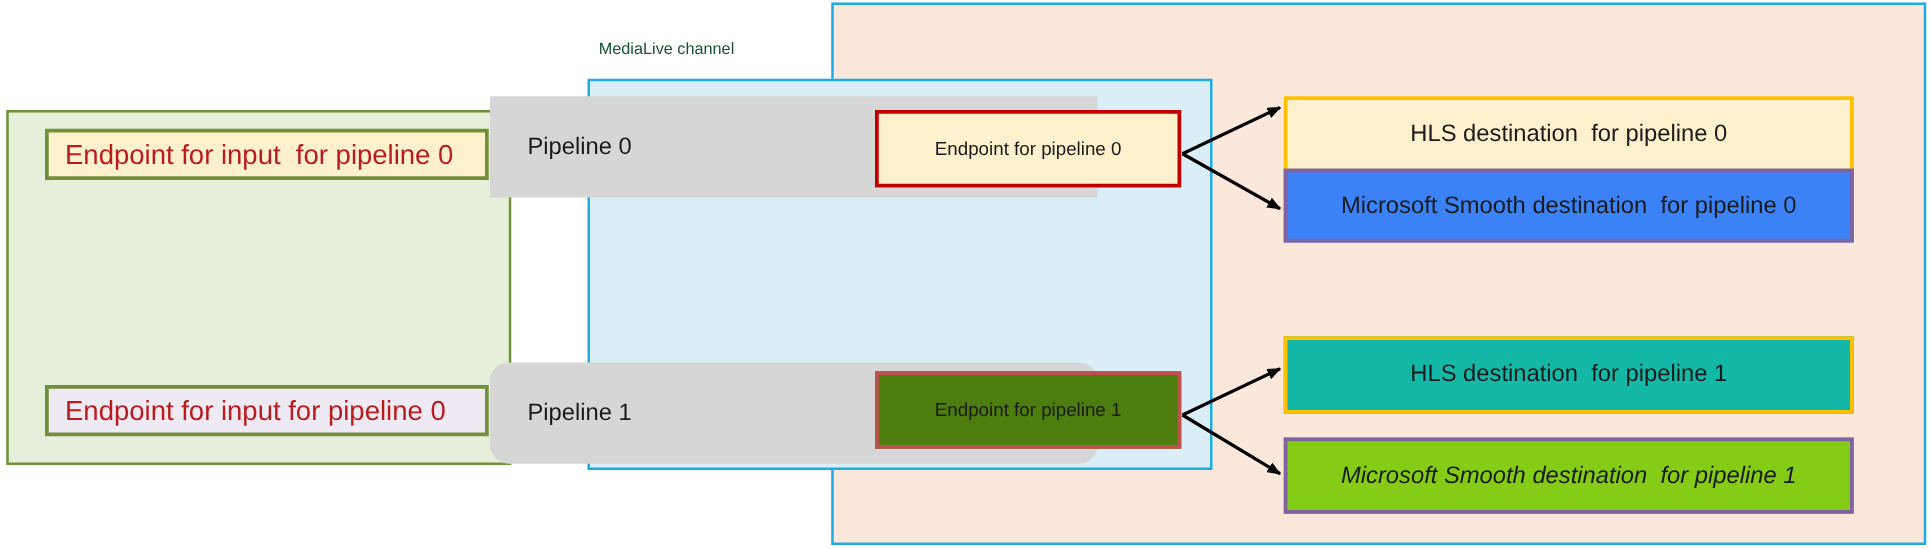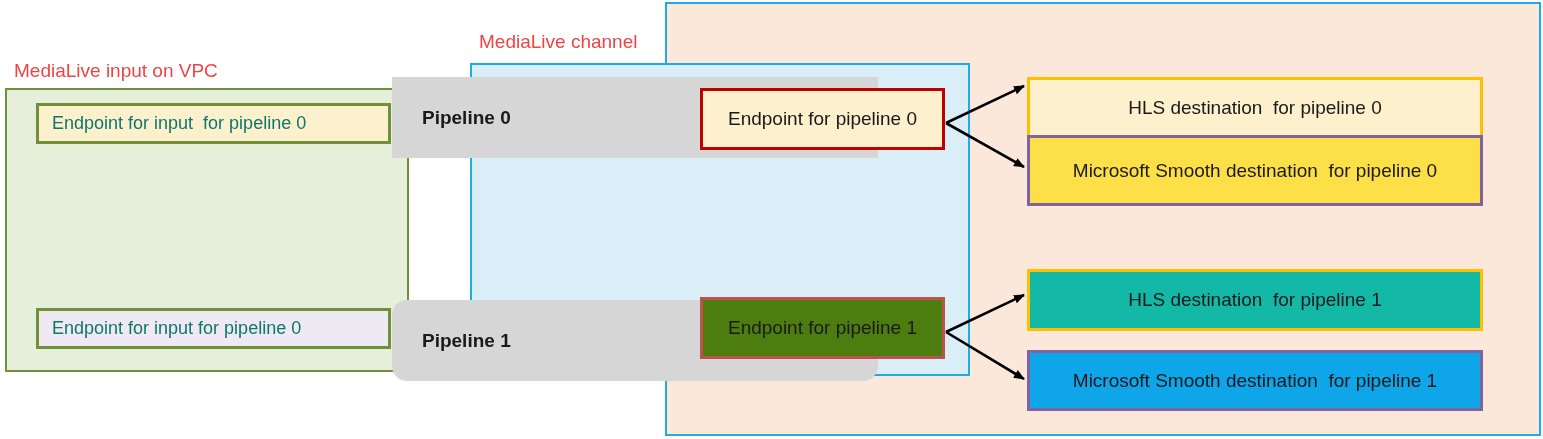--- a/index.html
+++ b/index.html
@@ -16,22 +16,22 @@
     height: 439px;
     background: #ffffff;
     overflow: hidden;
   }
   .box {
     position: absolute;
     box-sizing: border-box;
   }
   .lbl {
     position: absolute;
-    font-size: 19px;
-    color: #ef4444;
+    font-size: 13px;
+    color: #14532d;
     white-space: nowrap;
     line-height: 1;
   }
 
   
   #channel-outer {
     left: 665px;
     top: 2px;
     width: 876px;
     height: 434px;
@@ -81,35 +81,34 @@
   }
   #input-endpoint-0 {
     top: 103px;
     background: #fdf0cd;
   }
   #input-endpoint-1 {
     top: 308px;
     background: #eee9f2;
   }
   .input-endpoint .txt {
-    font-size: 18px;
-    color: #0f766e;
+    font-size: 22px;
+    color: #b91c1c;
     white-space: pre;
   }
 
   
   .pipeline-bar {
     left: 392px;
     width: 486px;
     height: 81px;
     background: #d6d6d6;
-    font-weight: bold;
   }
   #pipeline-bar-0 { top: 77px; }
-  #pipeline-bar-1 { top: 300px; border-radius: 15px; }
+  #pipeline-bar-1 { top: 290px; border-radius: 15px; }
   .pipeline-bar .pipeline-label {
     position: absolute;
     left: 30px;
     top: 50%;
     transform: translateY(-50%);
     font-size: 19px;
     color: #1a1a1a;
     white-space: nowrap;
   }
 
@@ -126,21 +125,21 @@
     top: 88px;
     background: #fdf0cd;
     border: 3px solid #c00000;
   }
   #pipeline-endpoint-1 {
     top: 297px;
     background: #4d7c0f;
     border: 3px solid #c0504d;
   }
   .pipeline-endpoint .txt {
-    font-size: 19px;
+    font-size: 15px;
     color: #1a1a1a;
     white-space: pre;
   }
 
   
   .dest {
     left: 1027px;
     width: 456px;
     display: flex;
     align-items: center;
@@ -153,35 +152,36 @@
   }
   #dest-hls-0 {
     top: 53px;
     height: 61px;
     background: #fdf0cd;
     border: 3px solid #ffc000;
     margin-top: 24px;
   }
   #dest-smooth-0 {
     top: 135px;
-    height: 71px;
-    background: #fde047;
+    height: 59px;
+    background: #3b82f6;
     border: 3px solid #8064a2;
   }
   #dest-hls-1 {
     top: 269px;
     height: 62px;
     background: #14b8a6;
     border: 3px solid #ffc000;
   }
   #dest-smooth-1 {
     top: 350px;
     height: 61px;
-    background: #0ea5e9;
+    background: #84cc16;
     border: 3px solid #8064a2;
+    font-style: italic;
   }
 
   
   #arrows {
     position: absolute;
     left: 0;
     top: 0;
     width: 1543px;
     height: 439px;
     pointer-events: none;
@@ -192,21 +192,20 @@
 
 <div id="canvas">
 
   <div class="box" id="channel-outer"></div>
 
   <div class="box" id="channel-inner"></div>
 
   <div class="lbl" id="channel-caption">MediaLive channel</div>
 
   <div class="box" id="vpc-box"></div>
-  <div class="lbl" id="vpc-caption">MediaLive input on VPC</div>
 
   <div class="box input-endpoint" id="input-endpoint-0">
     <span class="txt">Endpoint for input  for pipeline 0</span>
   </div>
   <div class="box input-endpoint" id="input-endpoint-1">
     <span class="txt">Endpoint for input for pipeline 0</span>
   </div>
 
   <div class="box pipeline-bar" id="pipeline-bar-0">
     <span class="pipeline-label">Pipeline 0</span>

